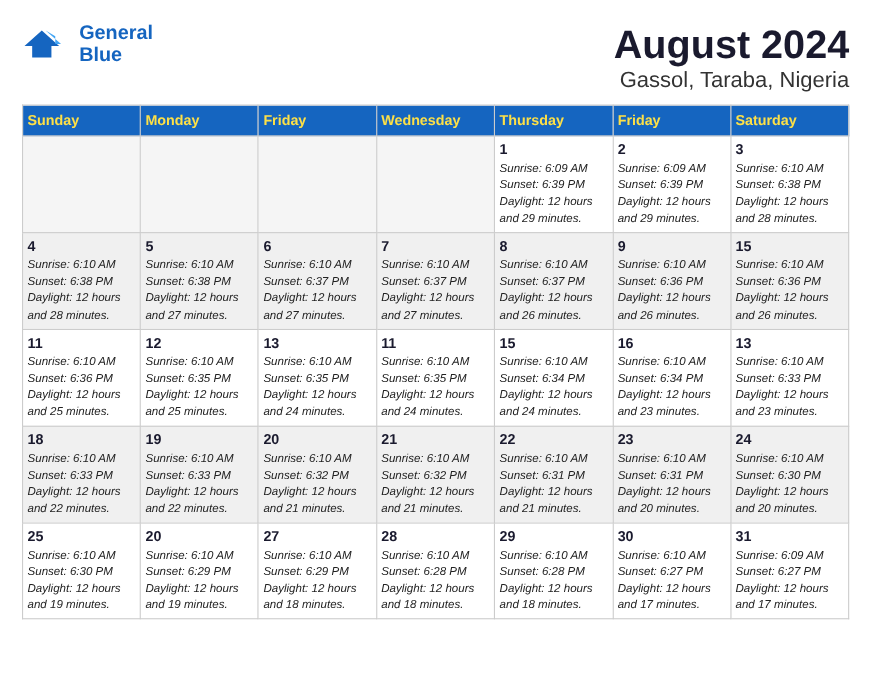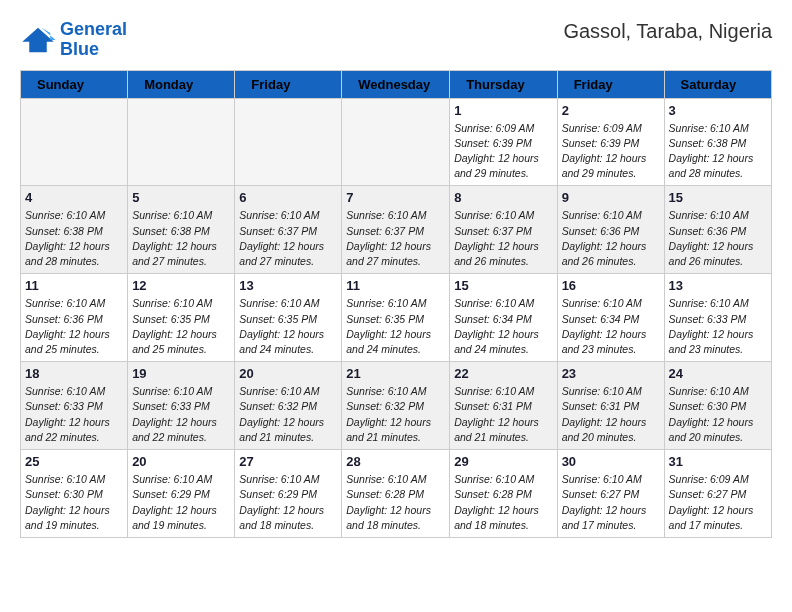--- a/index.html
+++ b/index.html
@@ -12,21 +12,21 @@
     }
     .header {
       display: flex;
       justify-content: space-between;
       align-items: flex-start;
       margin-bottom: 10px;
     }
     .logo {
       display: flex;
       align-items: center;
-      gap: 4px;
+      gap: 16px;
     }
     .logo-text {
       font-size: 18px;
       font-weight: bold;
       color: #1a1a2e;
       line-height: 1.1;
     }
     .logo-text span {
       color: #1565c0;
     }
@@ -46,22 +46,22 @@
       font-size: 20px;
       color: #333;
     }
     .calendar {
       width: 100%;
       border-collapse: collapse;
       font-size: 11px;
     }
     .calendar th {
       background-color: #1565c0;
-      color: #000000;
-      padding: 6px 16px;
+      color: #fde047;
+      padding: 6px 4px;
       text-align: left;
       font-size: 13px;
       font-weight: bold;
       border: 1px solid #ccc;
     }
     .calendar td {
       border: 1px solid #ccc;
       vertical-align: top;
       padding: 4px;
       width: 108px;
@@ -96,20 +96,21 @@
       <rect x="0" y="0" width="40" height="32" fill="white"></rect>
       <polygon points="20,2 38,18 30,18 30,30 10,30 10,18 2,18" fill="#1565c0"></polygon>
       <polygon points="24,2 40,16 34,16 34,8" fill="#42a5f5"></polygon>
     </svg>
     <div class="logo-text">
       <div><span>General</span></div>
       <div><span>Blue</span></div>
     </div>
   </div>
   <div class="title-block">
+    <div class="month-year">August 2024</div>
     <div class="location">Gassol, Taraba, Nigeria</div>
   </div>
 </div>
 
 <table class="calendar">
   <thead>
     <tr>
     <th>Sunday</th>
         <th>Monday</th>
         <th>Friday</th>

